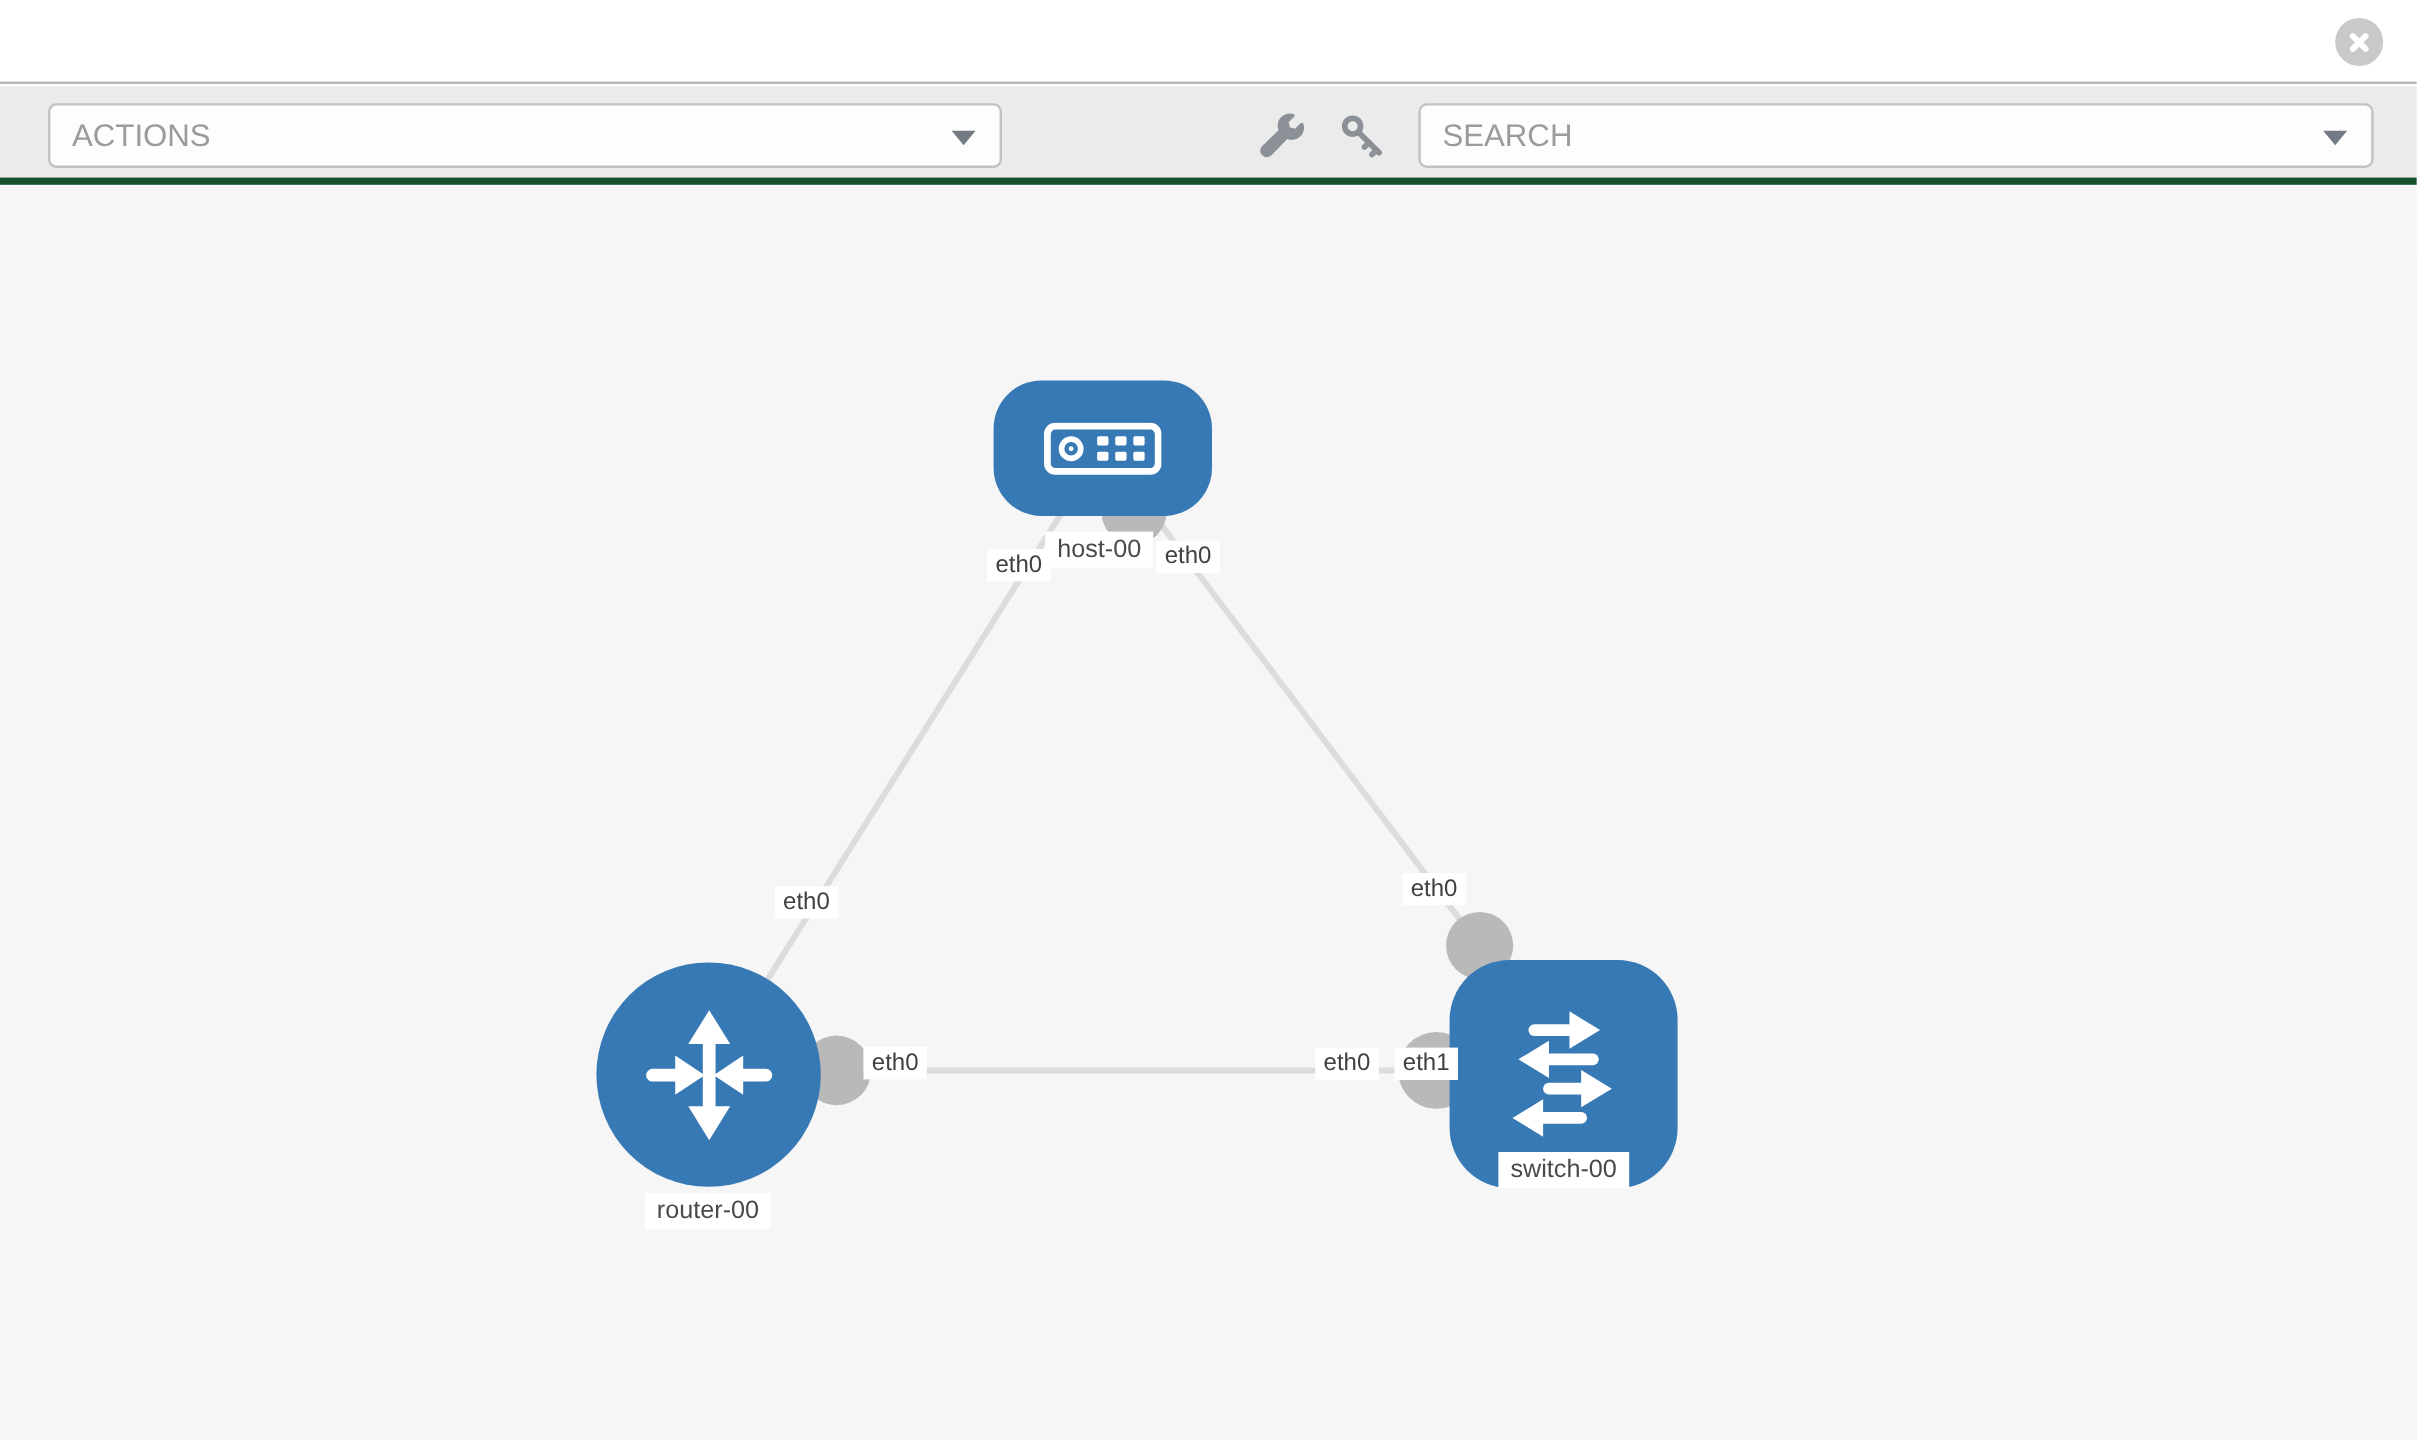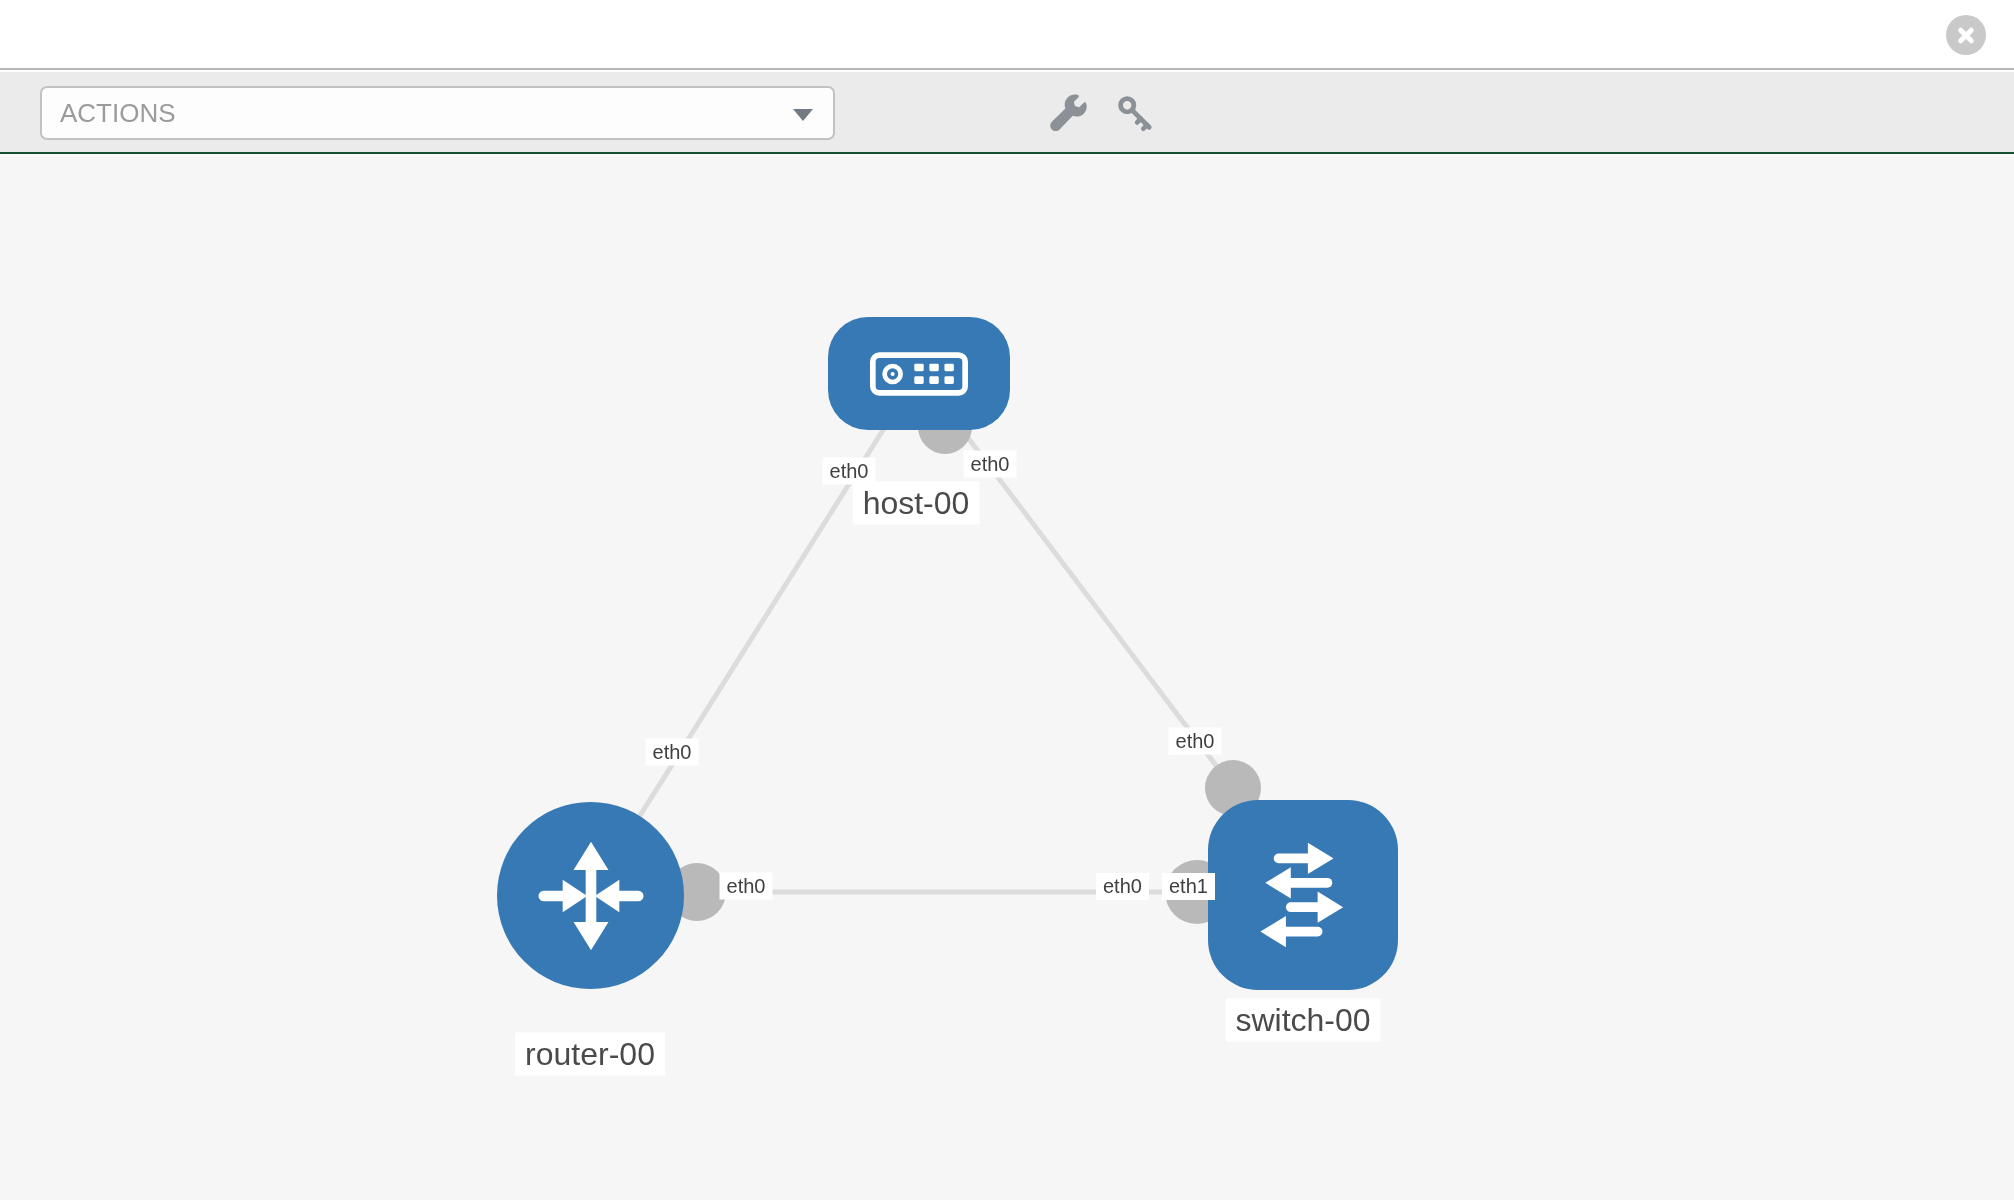--- a/index.html
+++ b/index.html
@@ -13,21 +13,21 @@
                 font-size: 27px; font-weight: bold; color: #4f4f4f; letter-spacing: .2px; }
   .close-btn { position: absolute; right: 28px; top: 15px; width: 40px; height: 40px;
                border-radius: 50%; background: #c9c9c9; cursor: pointer; }
   .close-btn .bar { position: absolute; left: 10px; top: 17.5px; width: 20px; height: 5px;
                     background: #ffffff; border-radius: 3px; }
   .close-btn .bar.b1 { transform: rotate(45deg); }
   .close-btn .bar.b2 { transform: rotate(-45deg); }
 
   
   .toolbar { position: absolute; top: 72px; left: 0; width: 2014px; height: 82px;
-             background: #ebebeb; border-bottom: 2px solid #14532d; }
+             background: #ebebeb; border-bottom: 6px solid #14532d; }
   .select-box { position: absolute; top: 14px; height: 54px; background: #fdfdfd;
                 border: 2px solid #c2c2c2; border-radius: 7px; }
   .select-box .sel-label { position: absolute; left: 18px; top: 0; line-height: 50px;
                            font-size: 26px; color: #9b9b9b; }
   .caret { position: absolute; right: 20px; top: 21px; width: 0; height: 0;
            border-left: 10px solid transparent; border-right: 10px solid transparent;
            border-top: 12px solid #727b84; }
   .actions-box { left: 40px; width: 795px; }
   .search-box { left: 1182px; width: 796px; }
   .tool-icon-btn { position: absolute; top: 20px; width: 44px; height: 44px; cursor: pointer; }
@@ -40,21 +40,21 @@
             background: #f6f6f6; }
   .links-svg { position: absolute; left: 0; top: 0; z-index: 1; }
   .port { position: absolute; background: #b9b9b9; border-radius: 50%; z-index: 2; }
   .node { position: absolute; background: #3779b5; z-index: 3; display: flex;
           align-items: center; justify-content: center; cursor: pointer; }
   .node-host   { left: 828px; top: 161px; width: 182px; height: 113px; border-radius: 40px; }
   .node-router { left: 497px; top: 646px; width: 187px; height: 187px; border-radius: 50%; }
   .node-switch { left: 1208px; top: 644px; width: 190px; height: 190px; border-radius: 50px; }
   .chip { position: absolute; background: #ffffff; color: #404040; white-space: nowrap;
           z-index: 4; padding: 2px 7px; font-size: 20px; transform: translate(-50%, -50%); }
-  .chip.node-label { font-size: 32px; color: #4a4a4a; padding: 3px 10px; z-index: 5; margin-top: 45px; }
+  .chip.node-label { font-size: 21px; color: #4a4a4a; padding: 3px 10px; z-index: 5; }
   .chip.no-center { transform: none; }
   .chip.overlay { z-index: 5; }
 </style>
 </head>
 <body>
 
 <div class="header">
   <div class="close-btn">
     <span>
       <span class="bar b1"></span><span class="bar b2"></span>
@@ -78,20 +78,24 @@
     <svg viewBox="0 0 24 24">
       <g fill="none" stroke="#8b9197" stroke-width="2.6" stroke-linecap="round">
         <circle cx="7.2" cy="7.2" r="3.6"></circle>
         <path d="M10 10 L19.2 19.2"></path>
         <path d="M14.6 14.6 L12.6 16.6"></path>
         <path d="M18 18 L16 20"></path>
       </g>
     </svg>
   </div>
 
+  <div class="select-box search-box">
+    <span class="sel-label">SEARCH</span>
+    <span class="caret"></span>
+  </div>
 </div>
 
 <div class="canvas">
 
   <svg class="links-svg" width="2014" height="1044">
     <line x1="919" y1="217" x2="590" y2="739" stroke="#dcdcdc" stroke-width="5"></line>
     <line x1="919" y1="217" x2="1233" y2="632" stroke="#dcdcdc" stroke-width="5"></line>
     <line x1="590" y1="736" x2="1303" y2="736" stroke="#dcdcdc" stroke-width="5"></line>
   </svg>
 

